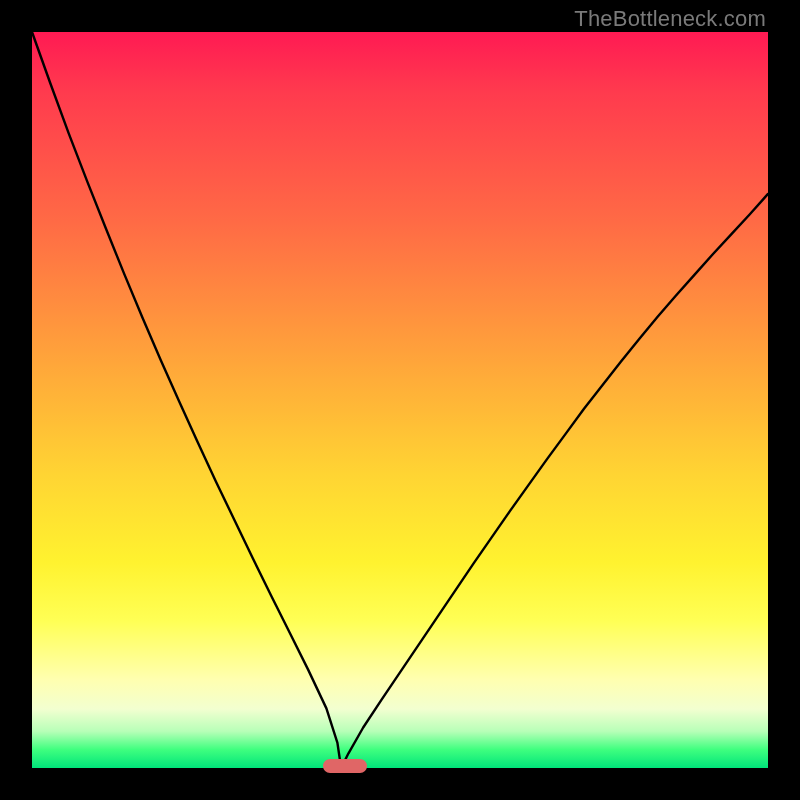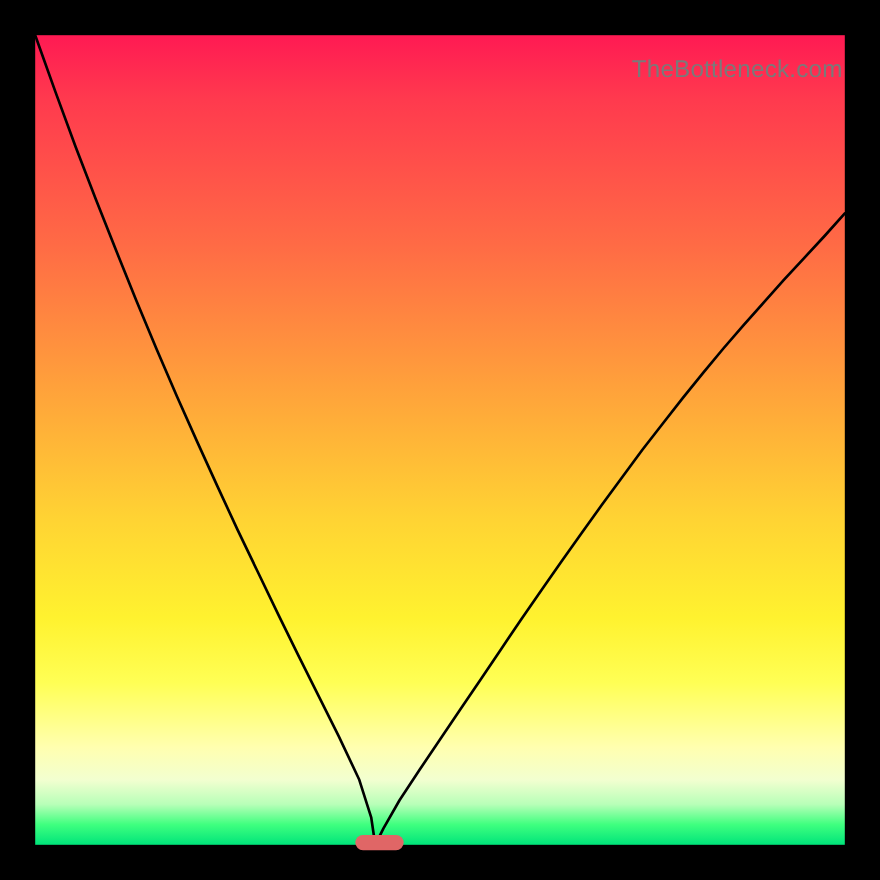--- a/index.html
+++ b/index.html
@@ -41,21 +41,20 @@
   }
   .watermark {
     position: absolute;
     top: 6px;
     right: 34px;
     color: #7a7a7a;
     font-size: 22px;
     letter-spacing: 0.2px;
     font-weight: 500;
     user-select: none;
-    margin-top: 44px;
   }
   svg.curve {
     position: absolute;
     left: 0; top: 0;
     width: 100%;
     height: 100%;
     overflow: visible;
   }
   .marker {
     position: absolute;

